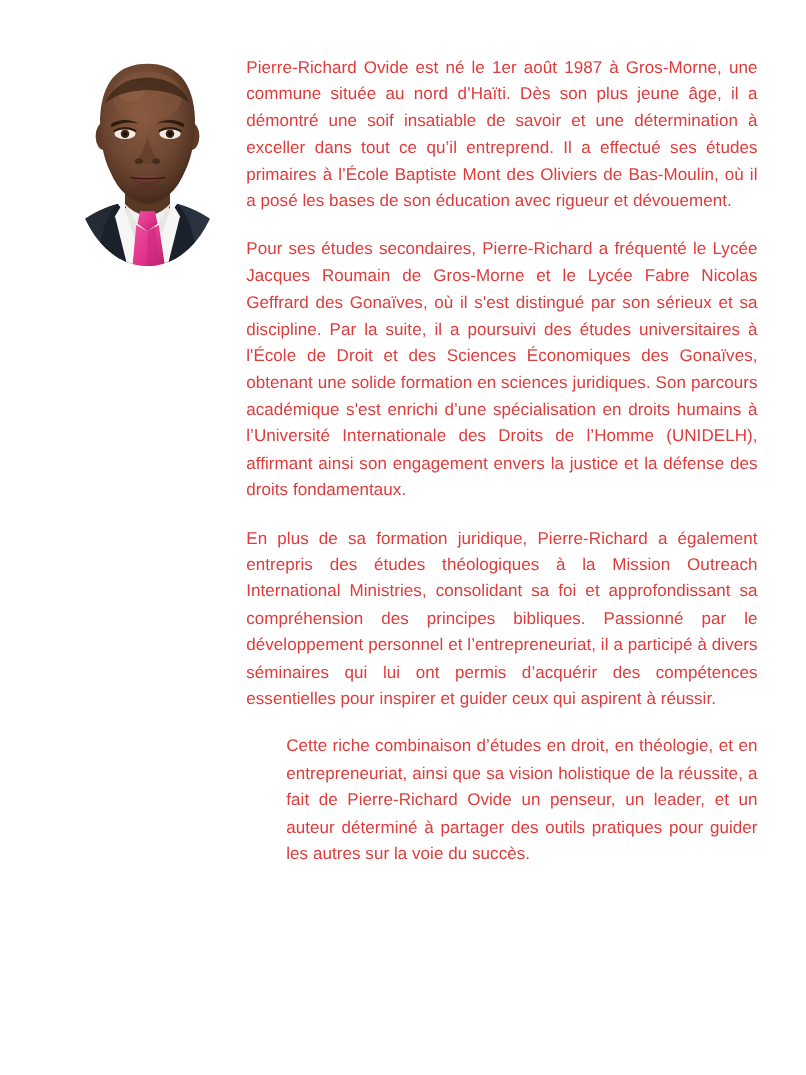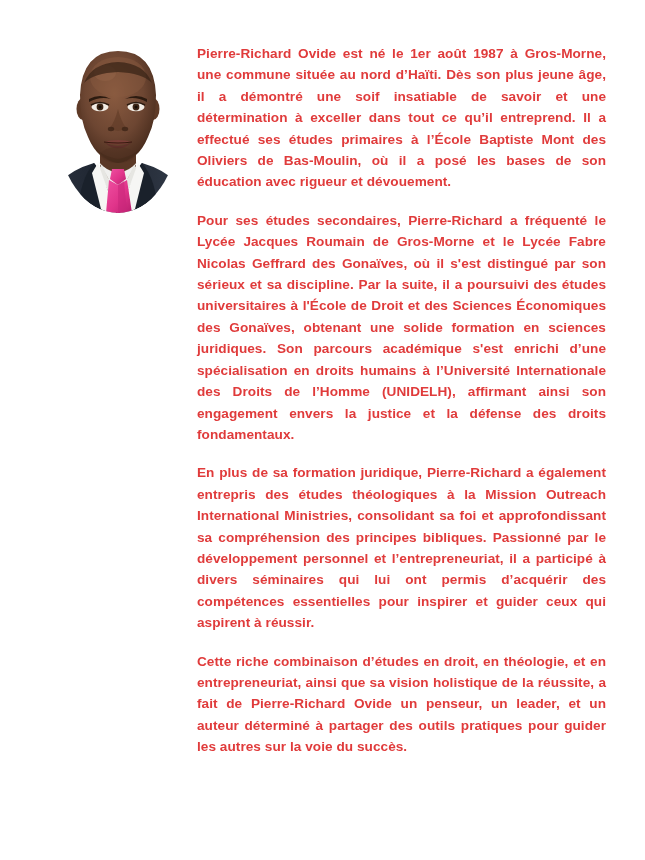--- a/index.html
+++ b/index.html
@@ -43,31 +43,32 @@
   .bio {
     position: absolute;
     left: 197px;
     top: 43px;
     width: 409px;
   }
   .bio p {
     margin: 0 0 17px 0;
     color: #e03b3b;
     font-family: "Liberation Sans", sans-serif;
-    font-weight: bold;
+    font-weight: normal;
     font-size: 13.6px;
     line-height: 21.4px;
     text-align: justify;
     text-justify: inter-word;
     letter-spacing: 0.05px;
     -webkit-hyphens: none;
     hyphens: none;
   }
   .bio p:last-child {
     margin-bottom: 0;
+    margin-left: 32px;
   }
 </style>
 </head>
 <body>
 
 <div class="page">
 
   <div class="portrait">
     <svg viewBox="0 0 120 170" xmlns="http://www.w3.org/2000/svg">
       <defs>

